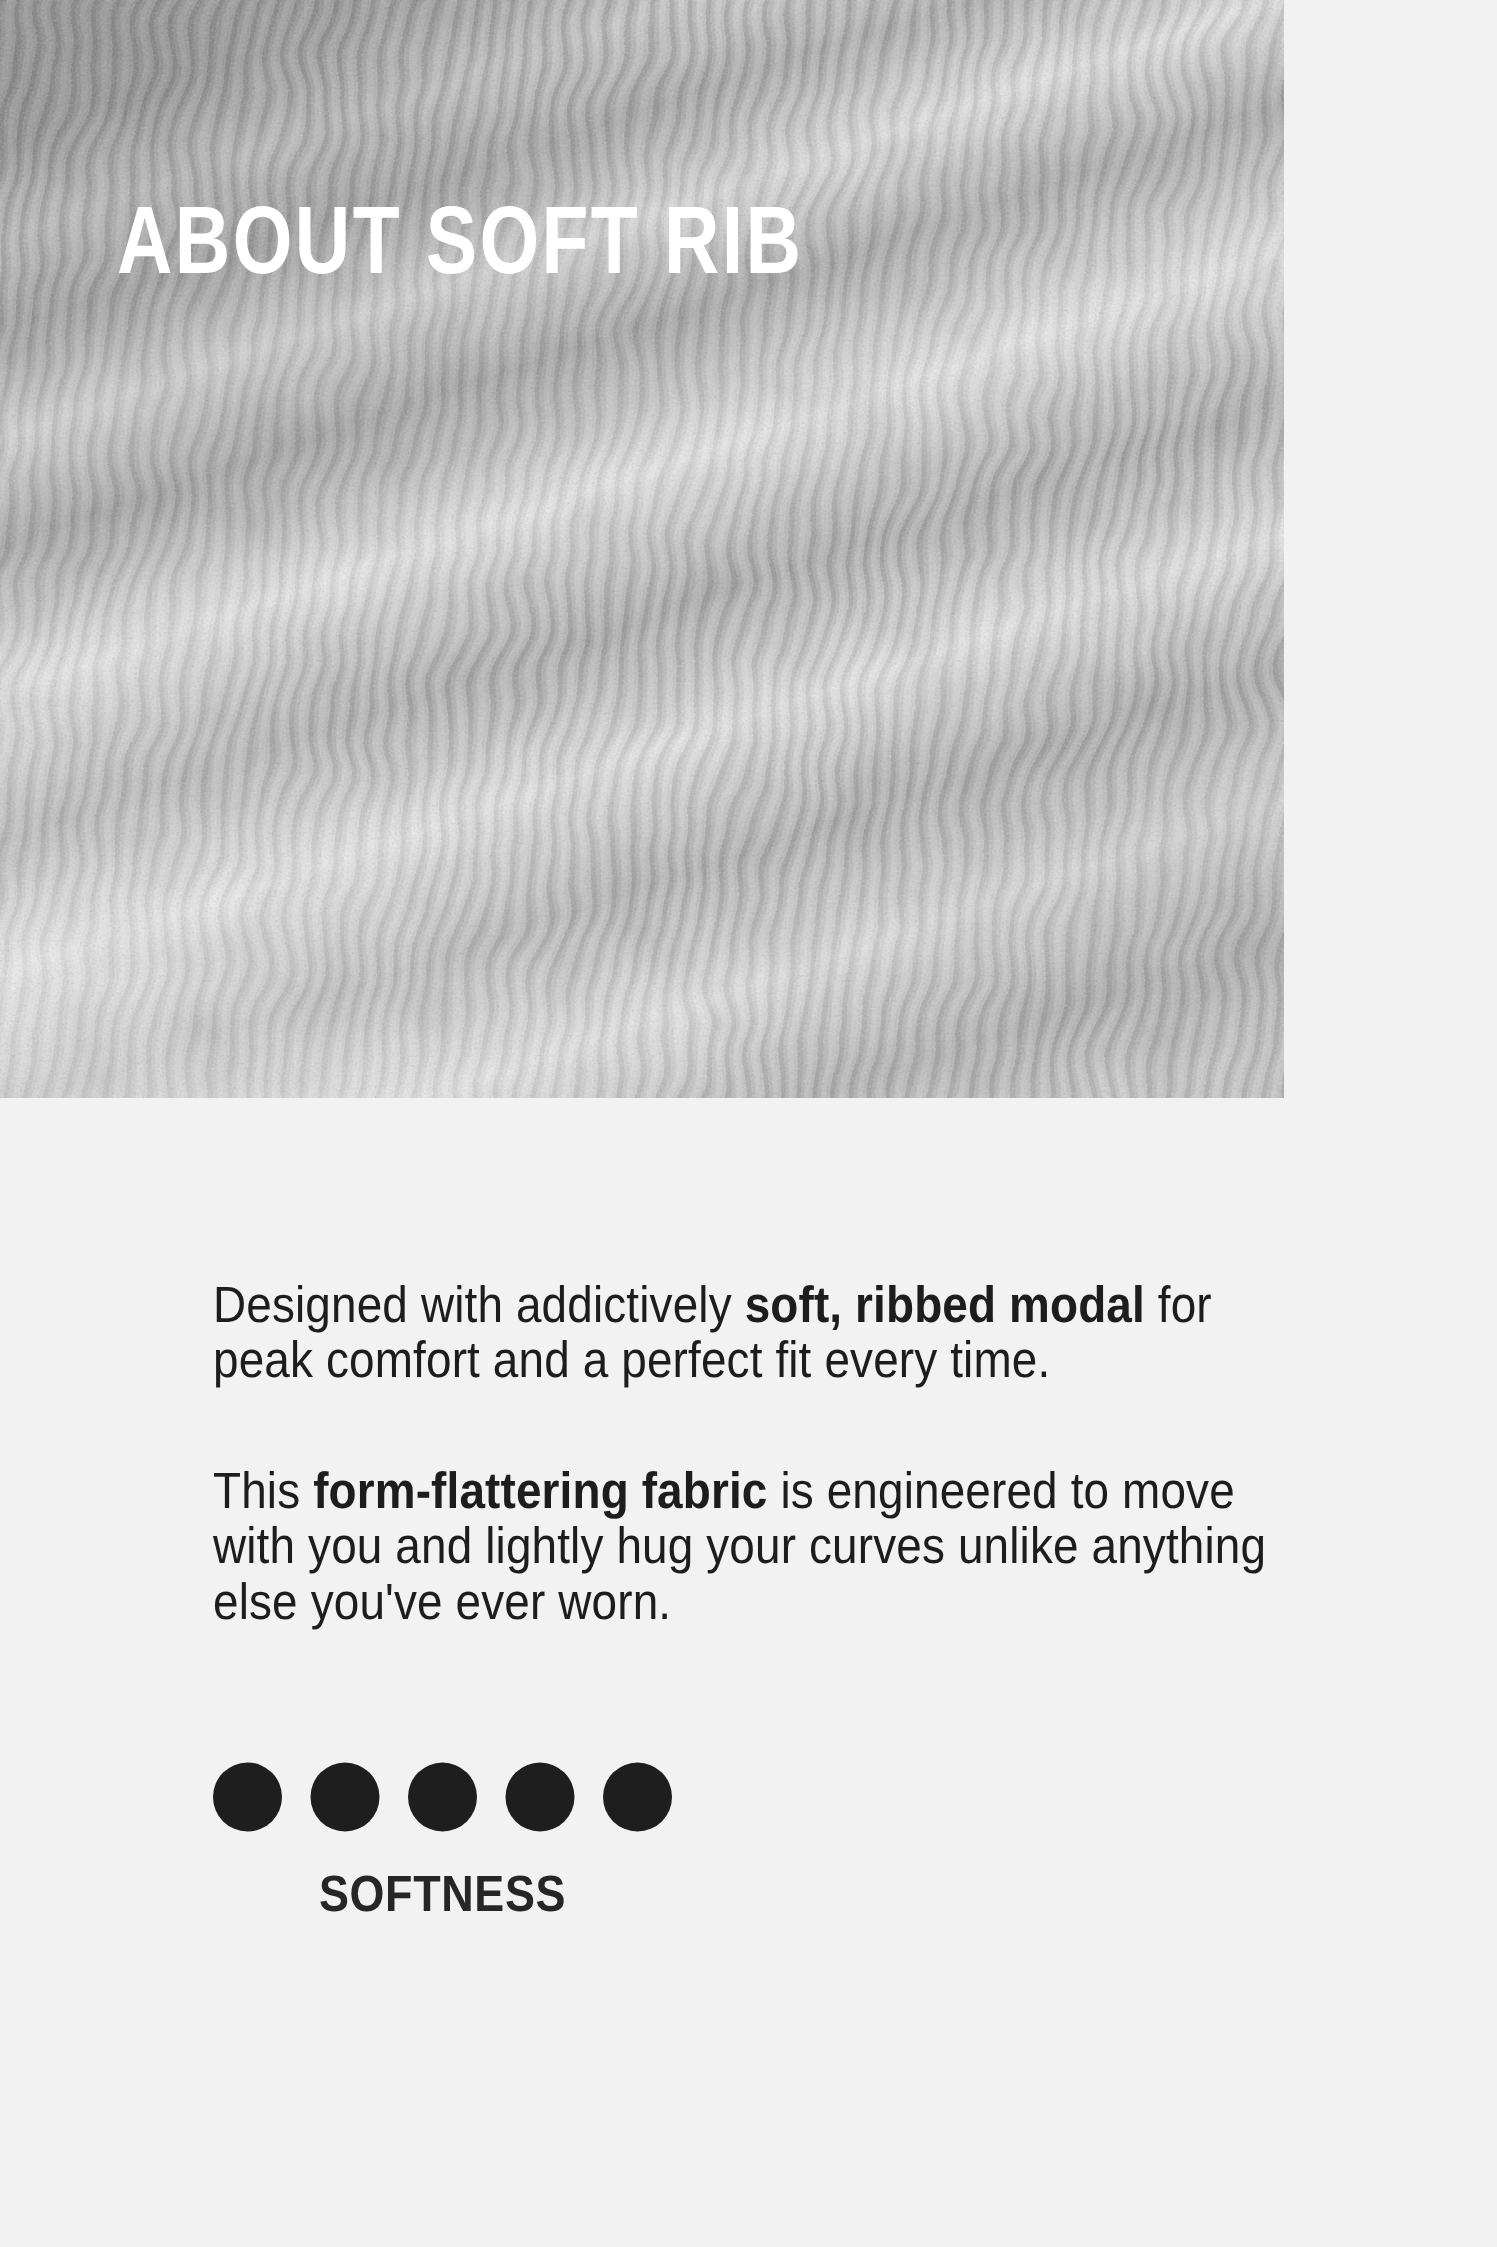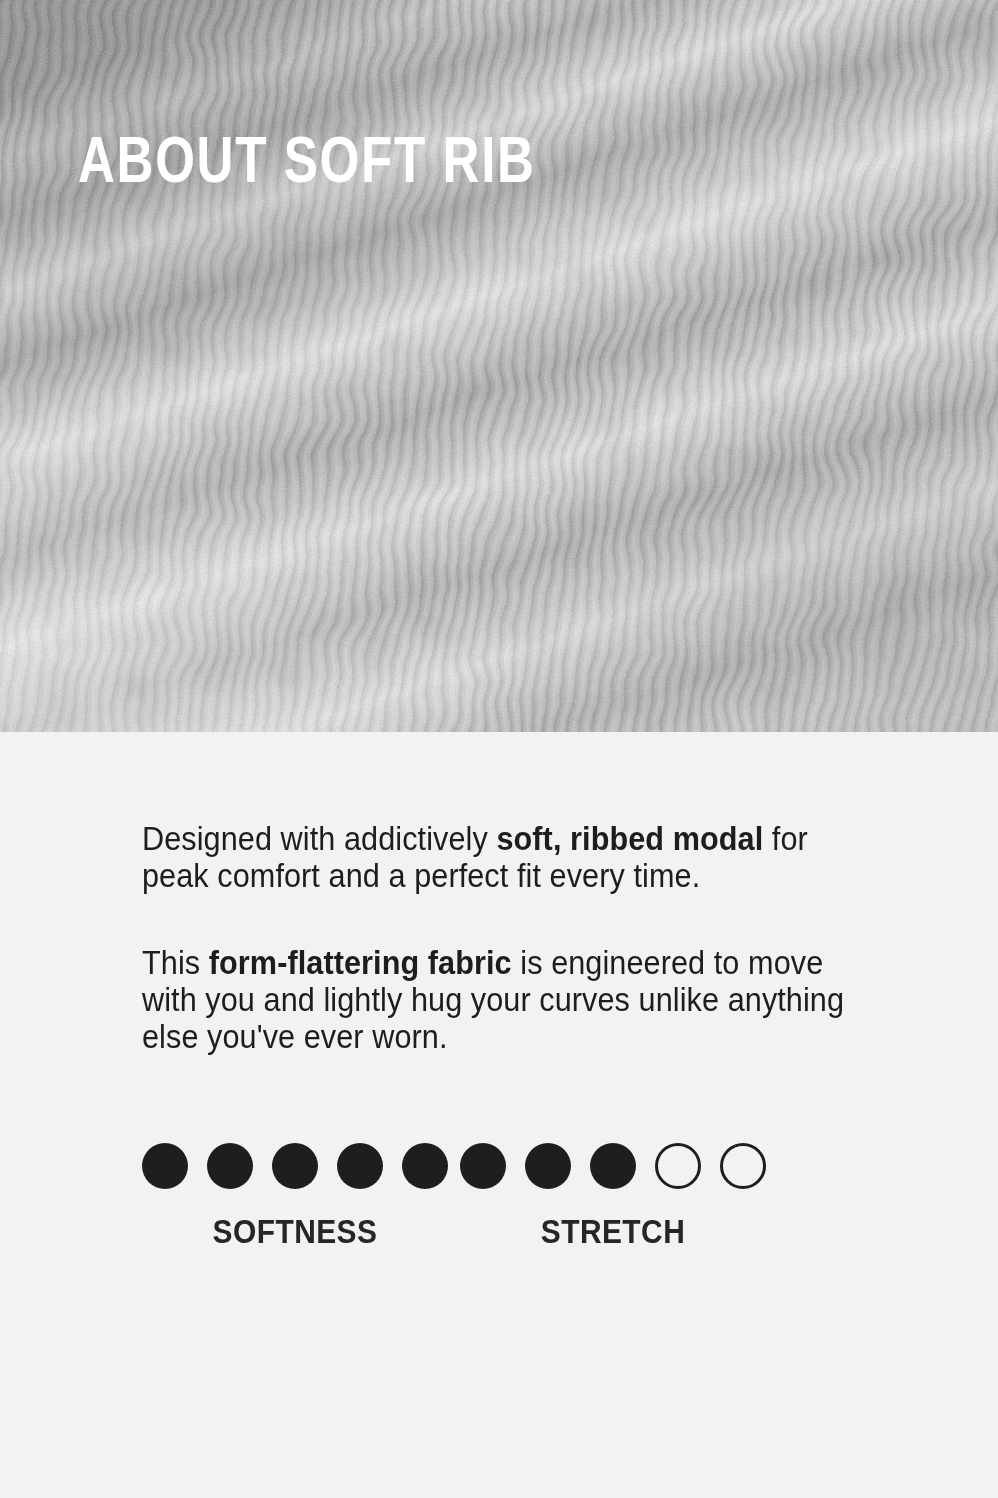--- a/index.html
+++ b/index.html
@@ -7,34 +7,34 @@
     width:998px;height:1498px;
     background:var(--bg,#f2f2f2);
     font-family:"Liberation Sans", sans-serif;
     color:var(--ink,#1e1e1e);
     overflow:hidden;
     position:relative;
   }
   
   .hero{
     position:relative;
-    width:998px;height:732px;
+    width:856px;height:732px;
     background:#cccccc;
     overflow:hidden;
   }
   .hero svg.fabric{position:absolute;left:0;top:0;display:block;}
   .hero-title{
     position:absolute;left:78px;top:85px;z-index:5;
     color:#ffffff;
     font-size:64px;font-weight:bold;line-height:1;
     letter-spacing:2px;white-space:nowrap;
     transform:scaleX(0.80);transform-origin:left top;
   }
   
-  .content{padding:88px 40px 0 142px;}
+  .content{padding:88px 40px 0 142px;margin-top:32px;}
   .paragraphs{transform:scaleX(0.90);transform-origin:left top;}
   .paragraphs p{
     margin:0;
     font-size:34px;line-height:37px;
     color:#1d1d1d;
     white-space:pre-line;
     letter-spacing:0.1px;
   }
   .paragraphs p + p{margin-top:50px;}
   .paragraphs strong{font-weight:bold;}
@@ -149,24 +149,14 @@
       <div class="rating-cell">
         <div class="rating-dots">
           <span class="dot filled"></span>
           <span class="dot filled"></span>
           <span class="dot filled"></span>
           <span class="dot filled"></span>
           <span class="dot filled"></span>
         </div>
         <div class="rating-label">SOFTNESS</div>
       </div>
-      <div class="rating-cell">
-        <div class="rating-dots">
-          <span class="dot filled"></span>
-          <span class="dot filled"></span>
-          <span class="dot filled"></span>
-          <span class="dot empty"></span>
-          <span class="dot empty"></span>
-        </div>
-        <div class="rating-label">STRETCH</div>
-      </div>
     </div>
 </section>
 
 </body></html>

